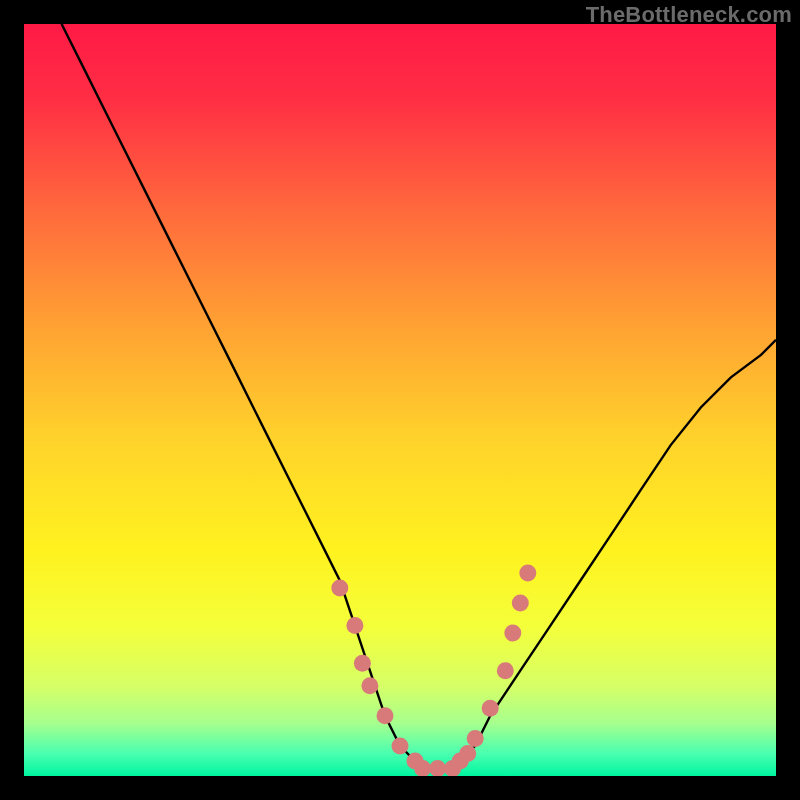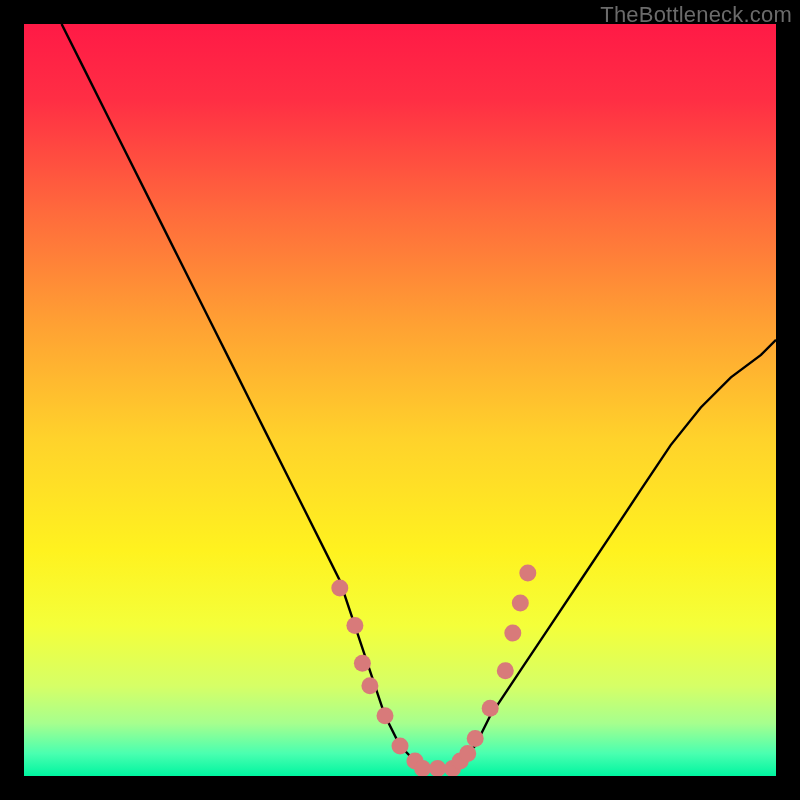--- a/index.html
+++ b/index.html
@@ -26,21 +26,21 @@
     width: 752px;
     height: 752px;
   }
   .watermark {
     position: absolute;
     top: 2px;
     right: 8px;
     color: #6b6b6b;
     font-size: 22px;
     letter-spacing: 0.2px;
-    font-weight: 400;
+    font-weight: 700;
   }
   svg { display: block; }
 </style>
 </head>
 <body>
 
 <div class="frame">
   <svg class="plot" viewBox="0 0 752 752">
     <defs>
       <linearGradient id="bgGrad" x1="0" y1="0" x2="0" y2="1">

